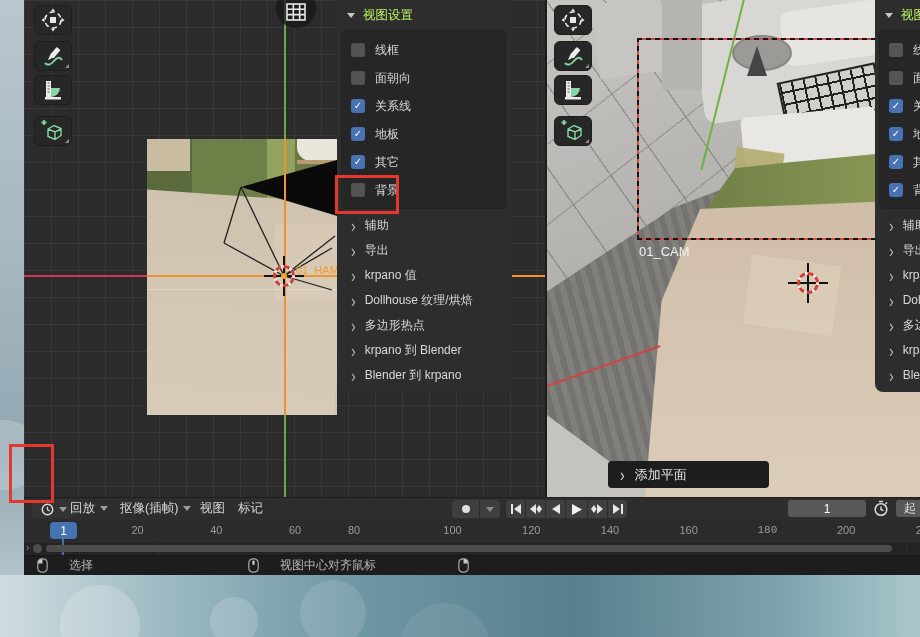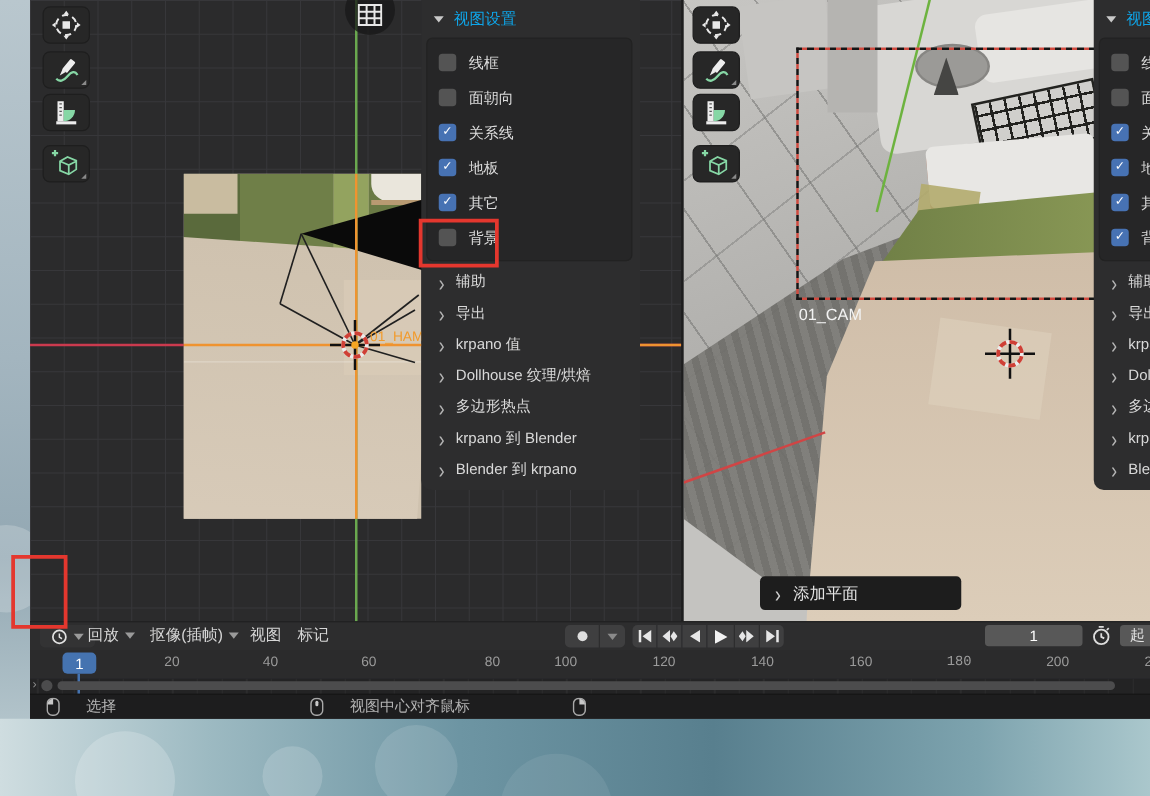--- a/index.html
+++ b/index.html
@@ -22,21 +22,21 @@
   .vp-right{left:523px;top:0;width:373px;height:497px;background:#b4b3b0;}
   
   .toolbtn{width:38px;height:30px;background:#272727;border:1px solid #1e1e1e;border-radius:6px;
     display:flex;align-items:center;justify-content:center;box-sizing:border-box;}
   .toolbtn .corner{position:absolute;right:2px;bottom:2px;width:0;height:0;
     border-left:4px solid transparent;border-bottom:4px solid #8a8a8a;}
   
   .npanel{top:0;width:175px;height:392px;background:#2d2d2e;border-bottom-left-radius:8px;overflow:hidden;}
   .np-inner{position:absolute;left:0;top:0;width:175px;height:392px;}
   .vs-head{position:absolute;left:10px;top:7px;display:flex;align-items:center;gap:8px;}
-  .vs-title{font-size:12.5px;color:#0ea5e9;}
+  .vs-title{font-size:12.5px;color:#bef264;}
   .chev-down{width:0;height:0;border-left:4px solid transparent;border-right:4px solid transparent;border-top:5px solid #c9c9c9;}
   .vs-box{position:absolute;left:4px;top:30px;width:165px;height:179px;background:#262627;
     border:1px solid #222;border-radius:5px;box-sizing:border-box;padding:5px 0 0 9px;}
   .vs-row{height:28px;display:flex;align-items:center;}
   .cb{width:14px;height:14px;border-radius:3px;background:#545454;display:flex;align-items:center;justify-content:center;flex:none;}
   .cb.on{background:#4772b3;}
   .cb.on::after{content:"✓";color:#fff;font-size:10px;font-weight:bold;line-height:1;}
   .cb-label{margin-left:10px;font-size:12px;color:#dcdcdc;white-space:nowrap;}
   .vs-secs{position:absolute;left:4px;top:213px;width:170px;}
   .sec-row{height:25px;display:flex;align-items:center;padding-left:10px;}
@@ -480,21 +480,21 @@
       </svg>
       <div class="abs" style="left:872px;top:2px;width:40px;height:17px;background:#585858;border-radius:3px 0 0 3px;display:flex;align-items:center;padding-left:8px;color:#e2e2e2;font-size:12px;box-sizing:border-box;">
           <span>起</span>
         </div>
     </div>
 
     <div class="ruler">
         <span class="tick" style="left: 113.62px;">20</span>
         <span class="tick" style="left: 192.34px;">40</span>
         <span class="tick" style="left: 271.06px;">60</span>
-        <span class="tick" style="left: 370px;">80</span>
+        <span class="tick" style="left: 330px;">80</span>
         <span class="tick" style="left: 428.5px;">100</span>
         <span class="tick" style="left: 507.22px;">120</span>
         <span class="tick" style="left: 585.94px;">140</span>
         <span class="tick" style="left: 664.66px;">160</span>
         <span class="tick" style="left: 743.38px; font-family: Liberation Mono, monospace;">180</span>
         <span class="tick" style="left: 822.1px;">200</span>
         <span class="tick" style="left: 900.82px;">220</span>
       </div>
     <div class="framebadge" style="top:24px;">1</div>
     <div class="channels"></div>

